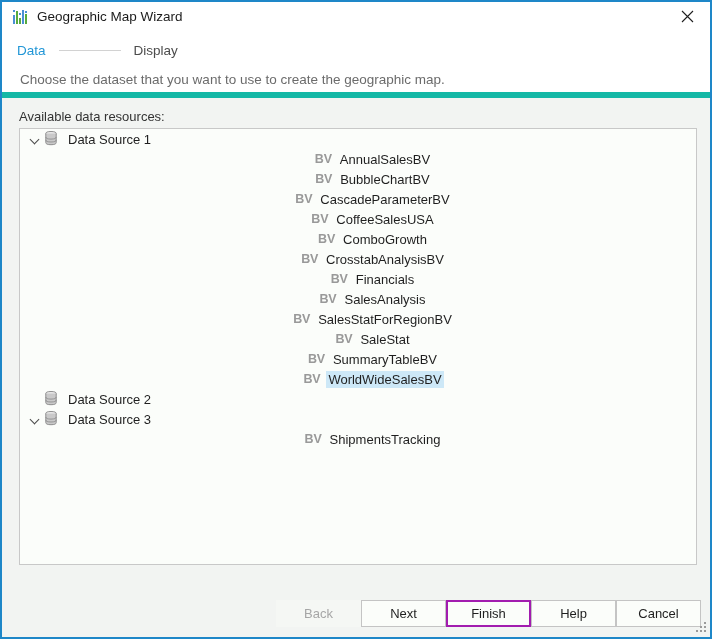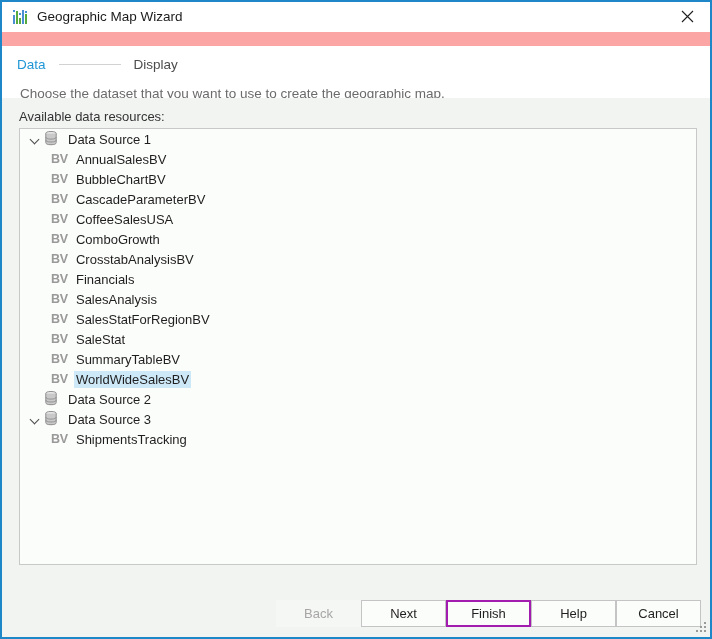--- a/index.html
+++ b/index.html
@@ -11,21 +11,21 @@
     font-family: "Liberation Sans", sans-serif;
     -webkit-font-smoothing: antialiased;
   }
 
   #window {
     position: relative;
     width: 712px;
     height: 639px;
     box-sizing: border-box;
     border: 2px solid #1e87c8;
-    background: #fca5a5;
+    background: #14532d;
     overflow: hidden;
   }
 
   
   #titlebar {
     position: absolute;
     left: 0; top: 0;
     width: 708px;
     height: 30px;
     background: #ffffff;
@@ -73,25 +73,25 @@
     display: flex;
     align-items: center;
     justify-content: center;
     cursor: default;
   }
   #close-btn svg { display: block; }
 
   
   #header {
     position: absolute;
-    left: 0; top: 44px;
+    left: 0; top: 30px;
     width: 708px;
     height: 66px;
     background: #ffffff;
-    border-bottom: 3px solid #14b8a6;
+    border-bottom: 6px solid #14b8a6;
     box-sizing: border-box;
   }
   #steps {
     position: absolute;
     left: 15px; top: 11px;
     display: flex;
     align-items: center;
   }
   .step {
     font-size: 13.5px;
@@ -143,21 +143,21 @@
 
   .tree-row {
     position: relative;
     height: 20px;
     display: flex;
     align-items: center;
     white-space: nowrap;
     cursor: default;
   }
   .tree-row.lvl0 { padding-left: 9px; }
-  .tree-row.lvl1 { padding-left: 31px; }
+  .tree-row.lvl1 { padding-left: 31px; justify-content: center; }
 
   .chev {
     width: 13px; height: 13px;
     flex: 0 0 auto;
     position: relative;
   }
   .chev.open::after {
     content: "";
     position: absolute;
     left: 2px; top: 3px;

